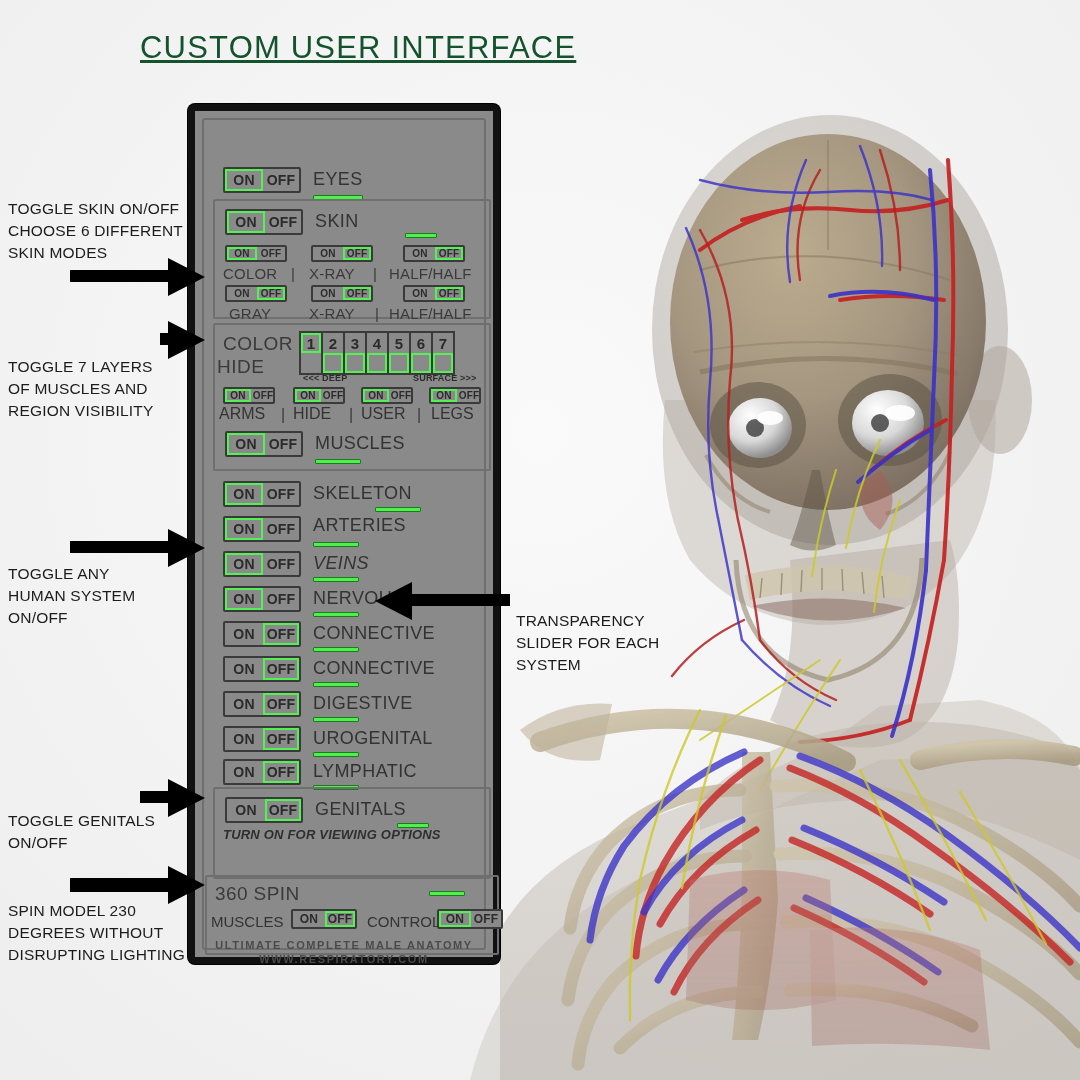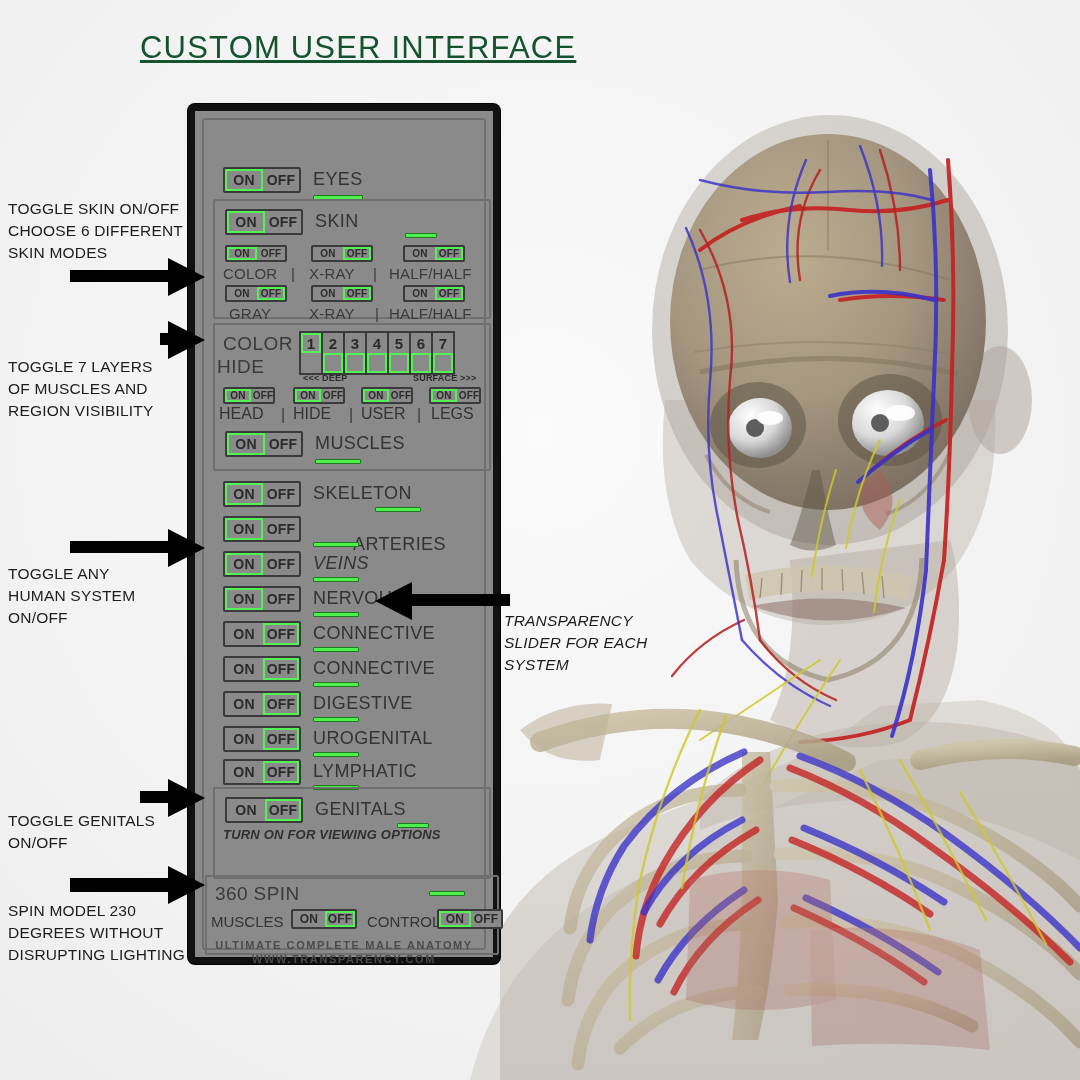--- a/index.html
+++ b/index.html
@@ -438,21 +438,21 @@
       <div class="seg s-off" style="flex:0 0 24px;">OFF</div>
     </div>
     <div class="tg sm" style="left:146px; top:62px; width:52px;">
       <div class="seg s-on on-state" style="flex:0 0 26px;">ON</div>
       <div class="seg s-off" style="flex:0 0 24px;">OFF</div>
     </div>
     <div class="tg sm" style="left:214px; top:62px; width:52px;">
       <div class="seg s-on on-state" style="flex:0 0 26px;">ON</div>
       <div class="seg s-off" style="flex:0 0 24px;">OFF</div>
     </div>
-    <div class="tiny-label" style="left:4px;   top:80px;">HEAD</div>
+    <div class="tiny-label" style="left:4px;   top:80px;">ARMS</div>
     <div class="sep" style="left:66px;  top:81px; font-size:16px;">|</div>
     <div class="tiny-label" style="left:78px;  top:80px;">HIDE</div>
     <div class="sep" style="left:134px; top:81px; font-size:16px;">|</div>
     <div class="tiny-label" style="left:146px; top:80px;">USER</div>
     <div class="sep" style="left:202px; top:81px; font-size:16px;">|</div>
     <div class="tiny-label" style="left:216px; top:80px;">LEGS</div>
 
     <div class="tg big" style="left:10px; top:106px;">
       <div class="seg s-on on-state">ON</div>
       <div class="seg s-off">OFF</div>
@@ -465,21 +465,21 @@
     <div class="seg s-on on-state">ON</div>
     <div class="seg s-off">OFF</div>
   </div>
   <div class="sys-label" style="left:118px; top:372px;">SKELETON</div>
   <div class="slider" style="left:180px; top:396px; width:46px;"></div>
 
   <div class="tg big" style="left:28px; top:405px;">
     <div class="seg s-on on-state">ON</div>
     <div class="seg s-off">OFF</div>
   </div>
-  <div class="sys-label" style="left:118px; top:423px;margin-left:40px;">ARTERIES</div>
+  <div class="sys-label" style="left:118px; top:404px;">ARTERIES</div>
   <div class="slider" style="left:118px; top:431px; width:46px;"></div>
 
   <div class="tg big" style="left:28px; top:440px;">
     <div class="seg s-on on-state">ON</div>
     <div class="seg s-off">OFF</div>
   </div>
   <div class="sys-label" style="left:118px; top:442px;font-style:italic;">VEINS</div>
   <div class="slider" style="left:118px; top:466px; width:46px;"></div>
 
   <div class="tg big" style="left:28px; top:475px;">
@@ -544,38 +544,38 @@
       <div class="seg s-off on-state">OFF</div>
     </div>
     <div class="tiny-label" style="left:160px; top:36px; font-size:15px;">CONTROLS</div>
     <div class="tg ft" style="left:230px; top:32px;">
       <div class="seg s-on on-state">ON</div>
       <div class="seg s-off">OFF</div>
     </div>
   </div>
 
   <div class="footer-txt" style="top:828px;">ULTIMATE COMPLETE MALE ANATOMY</div>
-  <div class="footer-txt" style="top:842px;">WWW.TRANSPARENCY.COM</div>
+  <div class="footer-txt" style="top:842px;">WWW.RESPIRATORY.COM</div>
 </div>
 
 <div class="anno" style="left:8px; top:198px;">TOGGLE SKIN ON/OFF
 CHOOSE 6 DIFFERENT
 SKIN MODES</div>
 <div class="anno" style="left:8px; top:356px;">TOGGLE 7 LAYERS
 OF MUSCLES AND
 REGION VISIBILITY</div>
 <div class="anno" style="left:8px; top:563px;">TOGGLE ANY
 HUMAN SYSTEM
 ON/OFF</div>
 <div class="anno" style="left:8px; top:810px;">TOGGLE GENITALS
 ON/OFF</div>
 <div class="anno" style="left:8px; top:900px;">SPIN MODEL 230
 DEGREES WITHOUT
 DISRUPTING LIGHTING</div>
-<div class="anno" style="left:504px; top:610px;font-style:italic;">TRANSPARENCY
+<div class="anno" style="left:516px; top:610px;">TRANSPARENCY
 SLIDER FOR EACH
 SYSTEM</div>
 
 <svg class="arrow" style="left:0; top:0; width:1080px; height:1080px;" viewBox="0 0 1080 1080">
   <g fill="#000">
 
     <path d="M70 270 L168 270 L168 258 L205 277 L168 296 L168 282 L70 282 Z"></path>
 
     <path d="M160 333 L168 333 L168 321 L205 340 L168 359 L168 345 L160 345 Z"></path>
 

